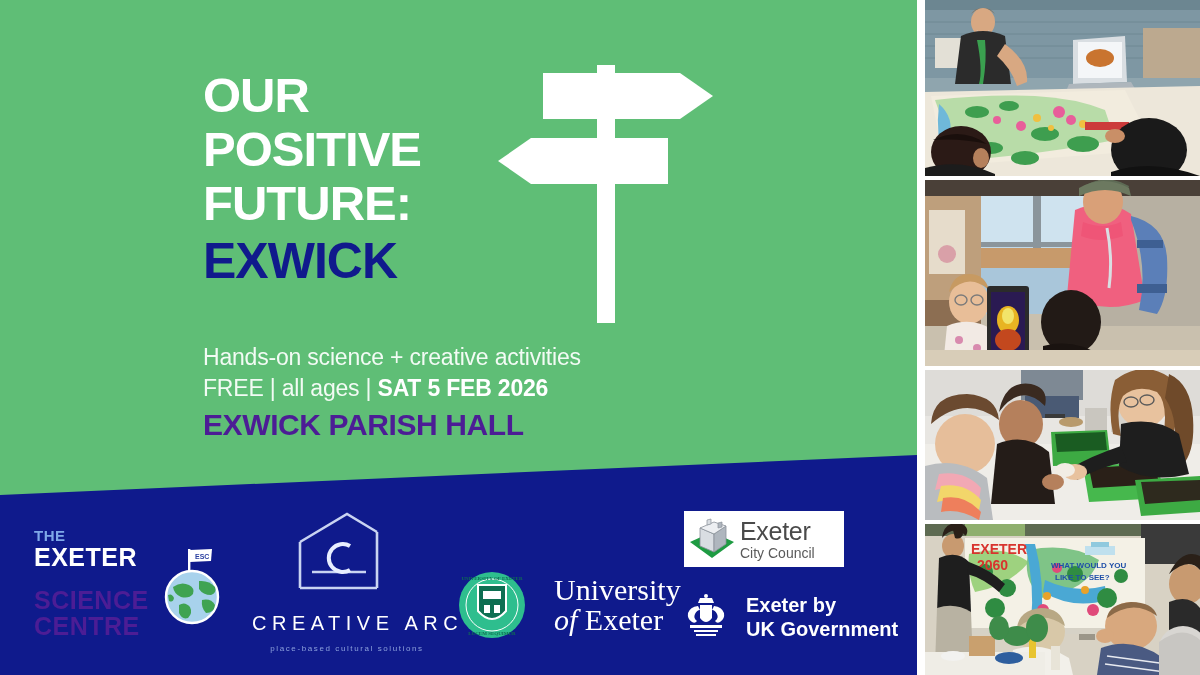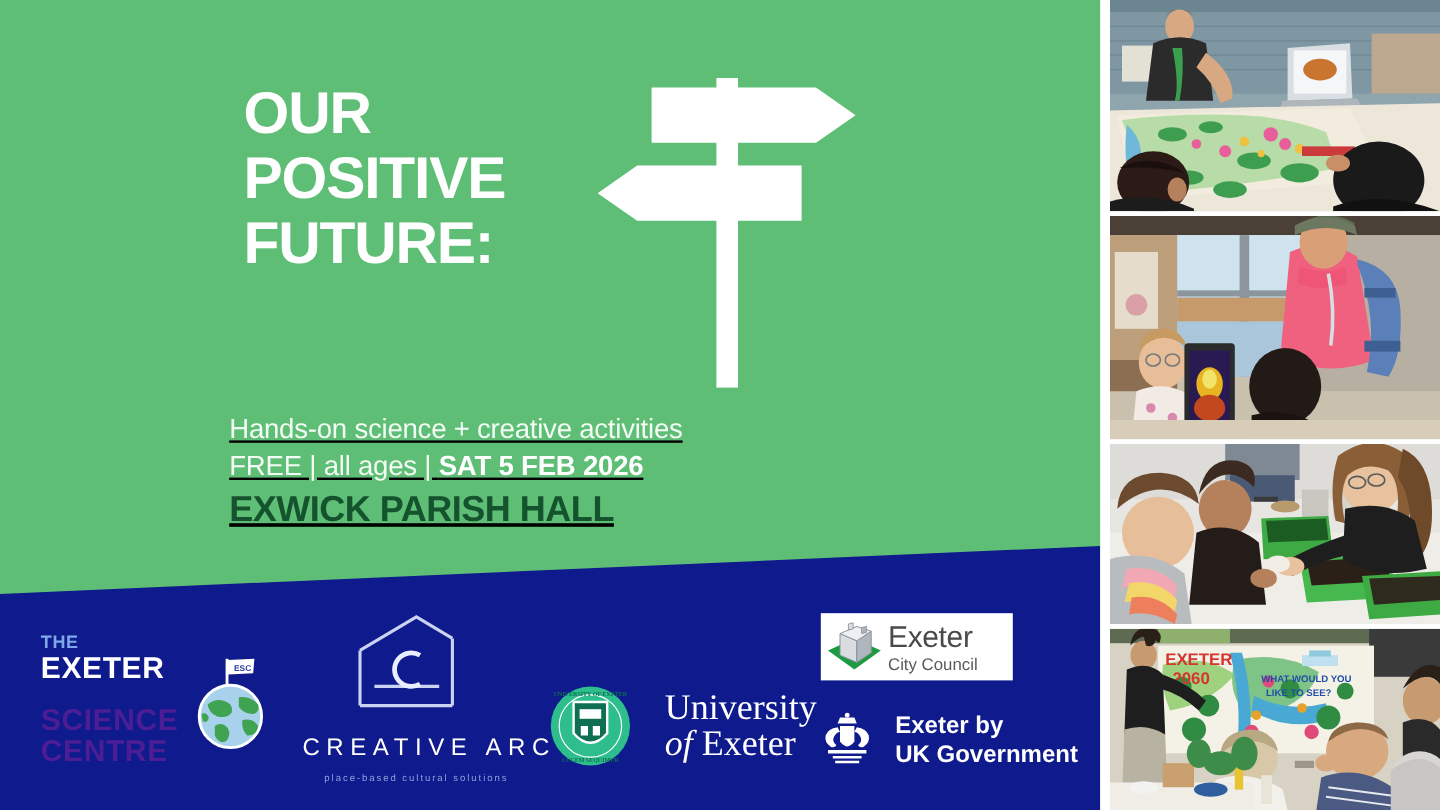--- a/index.html
+++ b/index.html
@@ -17,27 +17,27 @@
     background:#0F1A8C;
     clip-path: polygon(0 40px, 917px 0, 917px 220px, 0 220px); }
 
   
   .headline { position:absolute; left:203px; top:68px; z-index:5; }
   .headline .line { font-size:49px; line-height:54px; font-weight:bold;
     letter-spacing:-1px; color:#ffffff; white-space:nowrap; }
   .headline .line.accent { color:#101A8C; font-size:50px; margin-top:4px; }
 
   
-  .subs { position:absolute; left:191px; top:342px; z-index:5;text-decoration:underline; }
+  .subs { position:absolute; left:203px; top:342px; z-index:5; }
   .sub1 { font-size:23px; line-height:31px; color:#f2fbf4; white-space:nowrap;
     letter-spacing:-0.2px; }
   .sub2 { font-size:23px; line-height:31px; color:#f2fbf4; white-space:nowrap;
     letter-spacing:-0.2px; }
   .sub2 b { font-weight:bold; color:#ffffff; }
-  .sub3 { font-size:30px; line-height:40px; color:#14532d; font-weight:bold;
+  .sub3 { font-size:30px; line-height:40px; color:#4c1d95; font-weight:bold;
     white-space:nowrap; letter-spacing:-0.4px; margin-top:1px; }
 
   
   .signpost { position:absolute; left:498px; top:55px; width:215px; height:270px; z-index:4; }
 
   
   .logo-bar { position:absolute; left:0; bottom:0; width:917px; height:180px; z-index:6;
     display:flex; align-items:center; }
 
   
@@ -104,20 +104,21 @@
         <path d="M45 18 L182 18 L215 41 L182 64 L45 64 Z" fill="#ffffff"></path>
 
         <path d="M170 83 L33 83 L0 106 L33 129 L170 129 Z" fill="#ffffff"></path>
       </svg>
     </div>
 
     <div class="headline">
       <div class="line">OUR</div>
       <div class="line">POSITIVE</div>
       <div class="line">FUTURE:</div>
+      <div class="line accent">EXWICK</div>
     </div>
 
     <div class="subs">
       <div class="sub1">Hands-on science + creative activities</div>
       <div class="sub2">
         <span>FREE | all ages | </span><b>SAT 5 FEB 2026</b>
       </div>
       <div class="sub3">EXWICK PARISH HALL</div>
     </div>
 

